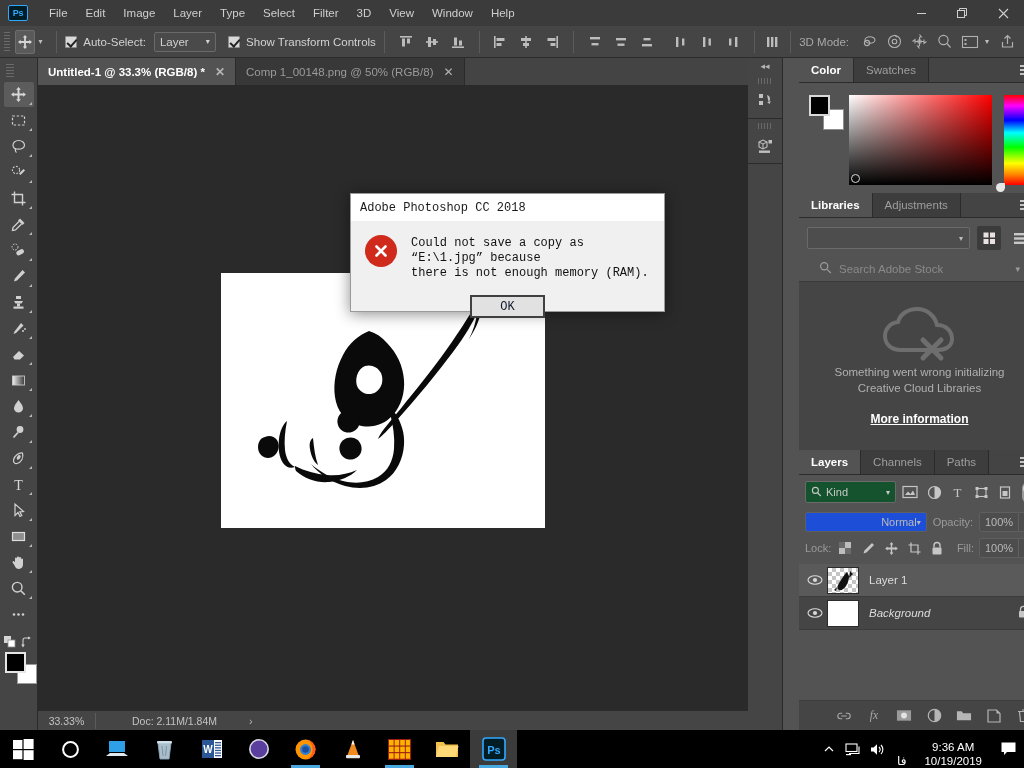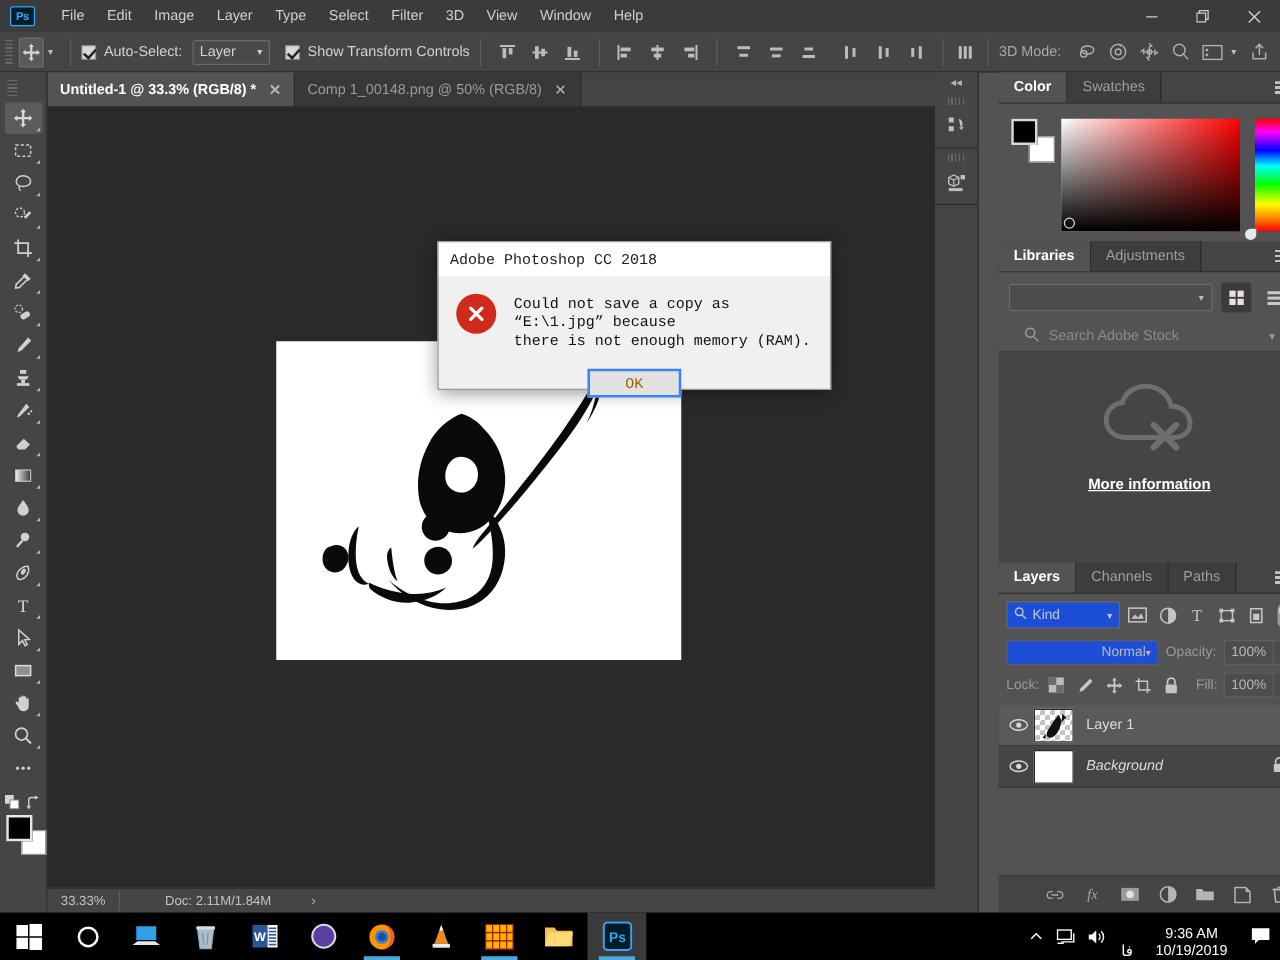--- a/index.html
+++ b/index.html
@@ -240,21 +240,21 @@
     text-decoration: underline;
   }
 
   
   .layers-body { background: #454545; }
   .lay-filter {
     display: flex; align-items: center; gap: 5px; padding: 6px 6px;
     background: #535353;
   }
   .lay-kind {
-    width: 96px; height: 22px; background: #1d4ed8; border: 1px solid #6a6a6a;
+    width: 96px; height: 22px; background: #14532d; border: 1px solid #6a6a6a;
     border-radius: 2px; display: flex; align-items: center; padding: 0 5px;
     color: #c8c8c8; font-size: 11px; gap: 4px; justify-content: flex-end;
   }
   .lay-kind .kcaret { margin-left: auto; font-size: 8px; }
   .lay-fbtn { width: 20px; height: 20px; display: flex; align-items: center; justify-content: center; }
   .lay-toggle {
     width: 13px; height: 21px; background: #9a9a9a; border-radius: 7px; margin-left: 2px;
     position: relative;
   }
   .lay-toggle::after {
@@ -323,22 +323,22 @@
   }
   .modal-body { display: flex; padding: 14px 14px 0 14px; }
   .err-icon {
     width: 32px; height: 32px; border-radius: 50%; background: #cf2a1b;
     display: flex; align-items: center; justify-content: center; flex: none;
     margin-right: 14px;
   }
   .modal-text { font-size: 12px; color: #111; line-height: 15px; padding-top: 1px; }
   .modal-btns { display: flex; justify-content: center; margin-top: 14px; }
   .btn-ok {
-    width: 75px; height: 23px; background: #e1e1e1; border: 2px solid #3b82f6;
-    font-size: 12px; color: #a16207; display: flex; align-items: center; justify-content: center;
+    width: 75px; height: 23px; background: #e1e1e1; border: 2px solid #404040;
+    font-size: 12px; color: #0f172a; display: flex; align-items: center; justify-content: center;
   }
 
   
   .taskbar {
     position: absolute; left: 0; bottom: 0; width: 1024px; height: 38px;
     background: #000000; display: flex; align-items: center;
   }
   .tb-item {
     width: 47px; height: 38px; display: flex; align-items: center; justify-content: center;
     position: relative;
@@ -852,20 +852,24 @@
             </svg>
         </span>
         <span class="ph">Search Adobe Stock</span>
         <span style="font-size:9px;color:#9c9c9c;">▾</span>
       </div>
       <div class="lib-empty">
         <svg width="86" height="58" viewBox="0 0 86 58">
           <path d="M24 44 C14 44 8 38 8 30 C8 23 13 17 21 16 C23 8 31 3 40 3 C50 3 58 10 60 19 C69 19 75 25 75 33 C75 40 69 44 61 44 Z" fill="none" stroke="#6e6e6e" stroke-width="4"></path>
           <path d="M46 34 L64 52 M64 34 L46 52" stroke="#6e6e6e" stroke-width="5" stroke-linecap="round"></path>
         </svg>
+        <div class="lib-msg">
+          <div>Something went wrong initializing</div>
+          <div>Creative Cloud Libraries</div>
+        </div>
         <div class="lib-more">More information</div>
       </div>
     </div>
 
     <div class="panel-tabs">
       <div class="ptab active">Layers</div>
       <div class="ptab">Channels</div>
       <div class="ptab">Paths</div>
       <div class="pmenu"></div>
     </div>

